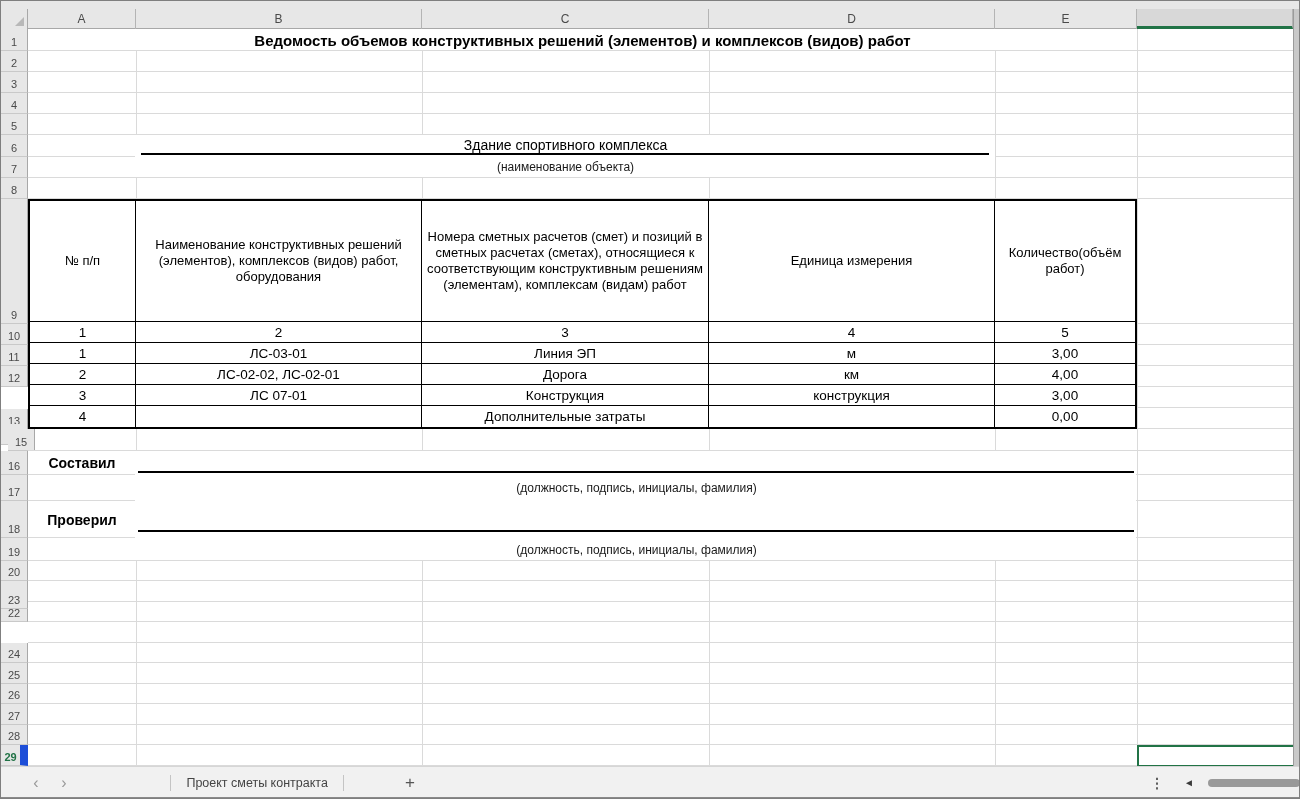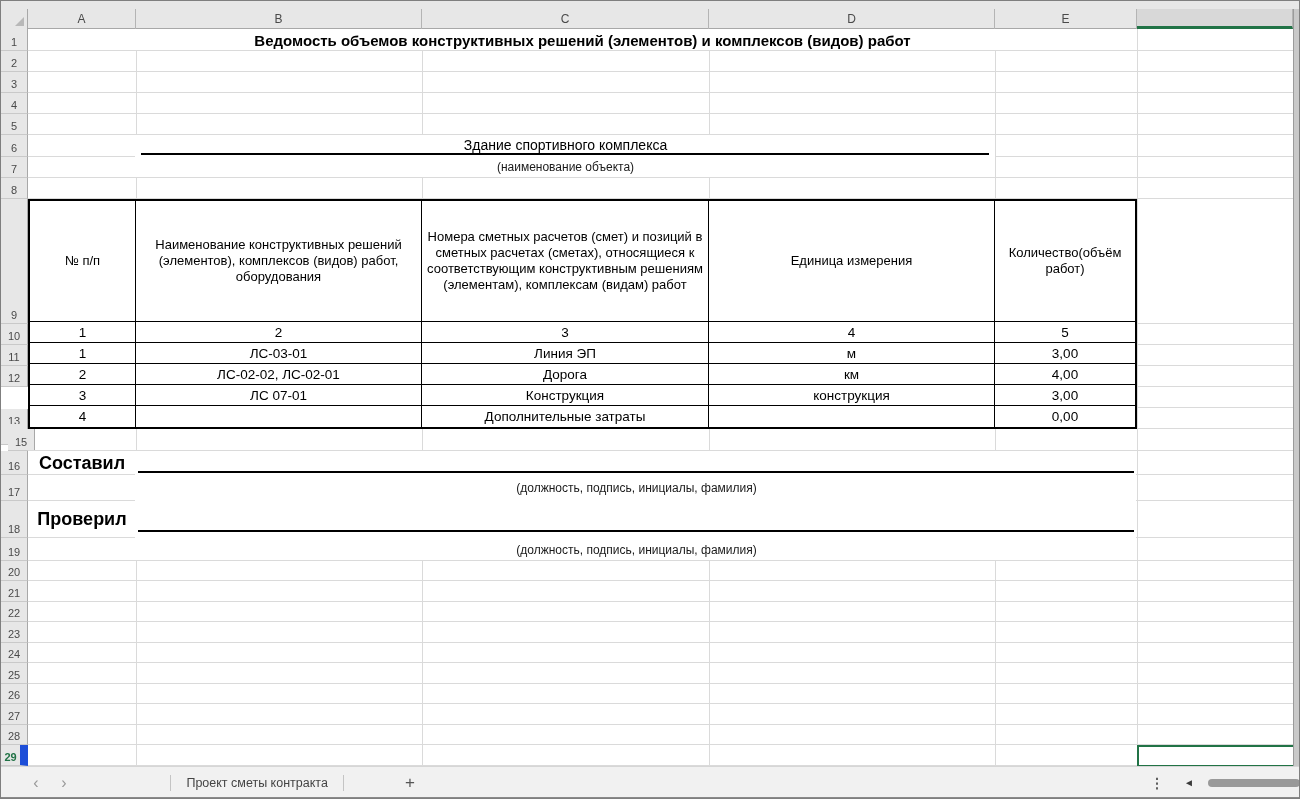--- a/index.html
+++ b/index.html
@@ -42,21 +42,21 @@
   .table{position:absolute;left:27px;top:198px;width:1109px;height:230px;border:2px solid #000;background:#fff;
     display:grid;grid-template-columns:106px 286px 287px 286px auto;grid-template-rows:121px 21px 21px 21px 21px auto;}
   .tcell{border-right:1px solid #000;border-bottom:1px solid #000;display:flex;align-items:center;justify-content:center;
     text-align:center;background:#fff;overflow:hidden;}
   .tcell.c4{border-right:none;}
   .tcell:nth-last-child(-n+5){border-bottom:none;}
   .th{font-size:13px;line-height:16px;padding:2px 5px;color:#000;}
   .tn{font-size:13.5px;color:#000;}
   .td{font-size:13.5px;color:#000;}
 
-  .sig-label{position:absolute;left:27px;width:108px;display:flex;align-items:center;justify-content:center;font-weight:bold;font-size:18px;color:#000;}
+  .sig-label{position:absolute;left:27px;width:108px;display:flex;align-items:center;justify-content:center;font-weight:bold;font-size:14px;color:#000;}
 
   
   .sel-cell{position:absolute;left:1136px;top:744px;width:158px;height:22px;border:2px solid #217346;}
 
   
   .tabbar{position:absolute;left:0;top:765px;width:1300px;height:31px;background:#F1F1F1;border-top:1px solid #D6D6D6;}
   .navarrow{position:absolute;top:0;height:31px;width:20px;display:flex;align-items:center;justify-content:center;
     font-size:16px;color:#9a9a9a;cursor:default;}
   .tabs{position:absolute;left:105px;top:0;height:31px;display:flex;align-items:stretch;}
   .tab{position:relative;display:flex;align-items:center;padding:0 15px;font-size:12.5px;color:#444;white-space:nowrap;}
@@ -103,21 +103,21 @@
       <div class="rowhdr" style="top: 408px; height: 21px; text-align: right;">13</div>
       <div class="rowhdr" style="top: 423px; height: 21px;">14</div>
       <div class="rowhdr" style="top: 428px; height: 22px; margin-left: 7px;">15</div>
       <div class="rowhdr" style="top: 450px; height: 24px;">16</div>
       <div class="rowhdr" style="top: 474px; height: 26px;">17</div>
       <div class="rowhdr" style="top: 500px; height: 37px;">18</div>
       <div class="rowhdr" style="top: 537px; height: 23px;">19</div>
       <div class="rowhdr" style="top: 560px; height: 20px;">20</div>
       <div class="rowhdr" style="top: 580px; height: 21px; text-align: center;">21</div>
       <div class="rowhdr" style="top: 601px; height: 20px;">22</div>
-      <div class="rowhdr" style="top: 621px; height: 21px;">23</div>
+      <div class="rowhdr" style="top: 587px; height: 21px;">23</div>
       <div class="rowhdr" style="top: 642px; height: 20px;">24</div>
       <div class="rowhdr" style="top: 662px; height: 21px;">25</div>
       <div class="rowhdr" style="top: 683px; height: 20px;">26</div>
       <div class="rowhdr" style="top: 703px; height: 21px;">27</div>
       <div class="rowhdr" style="top: 724px; height: 20px;">28</div>
       <div class="rowhdr current" style="top: 744px; height: 21px;">29</div>
     </div>
 
   <div id="gridlines">
       <div class="hline" style="top: 49px;"></div>

